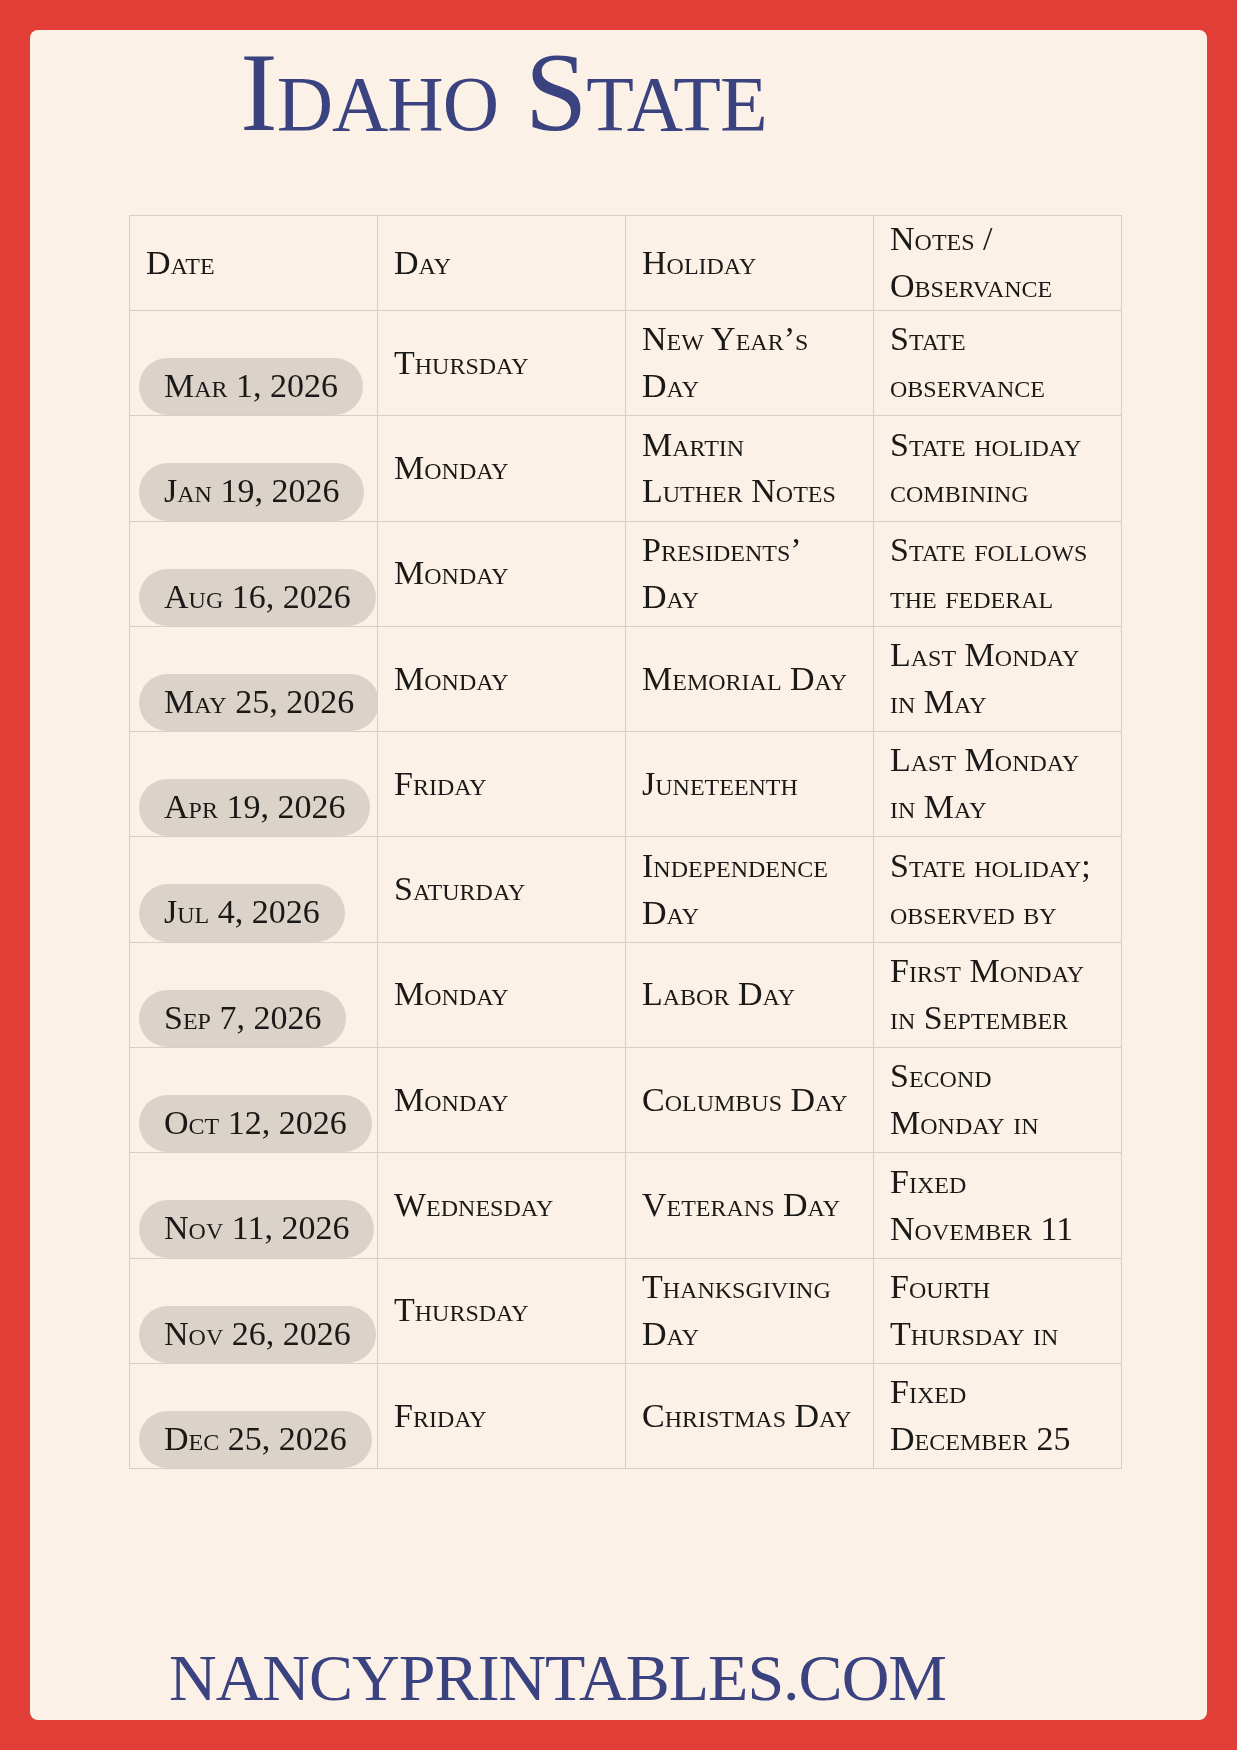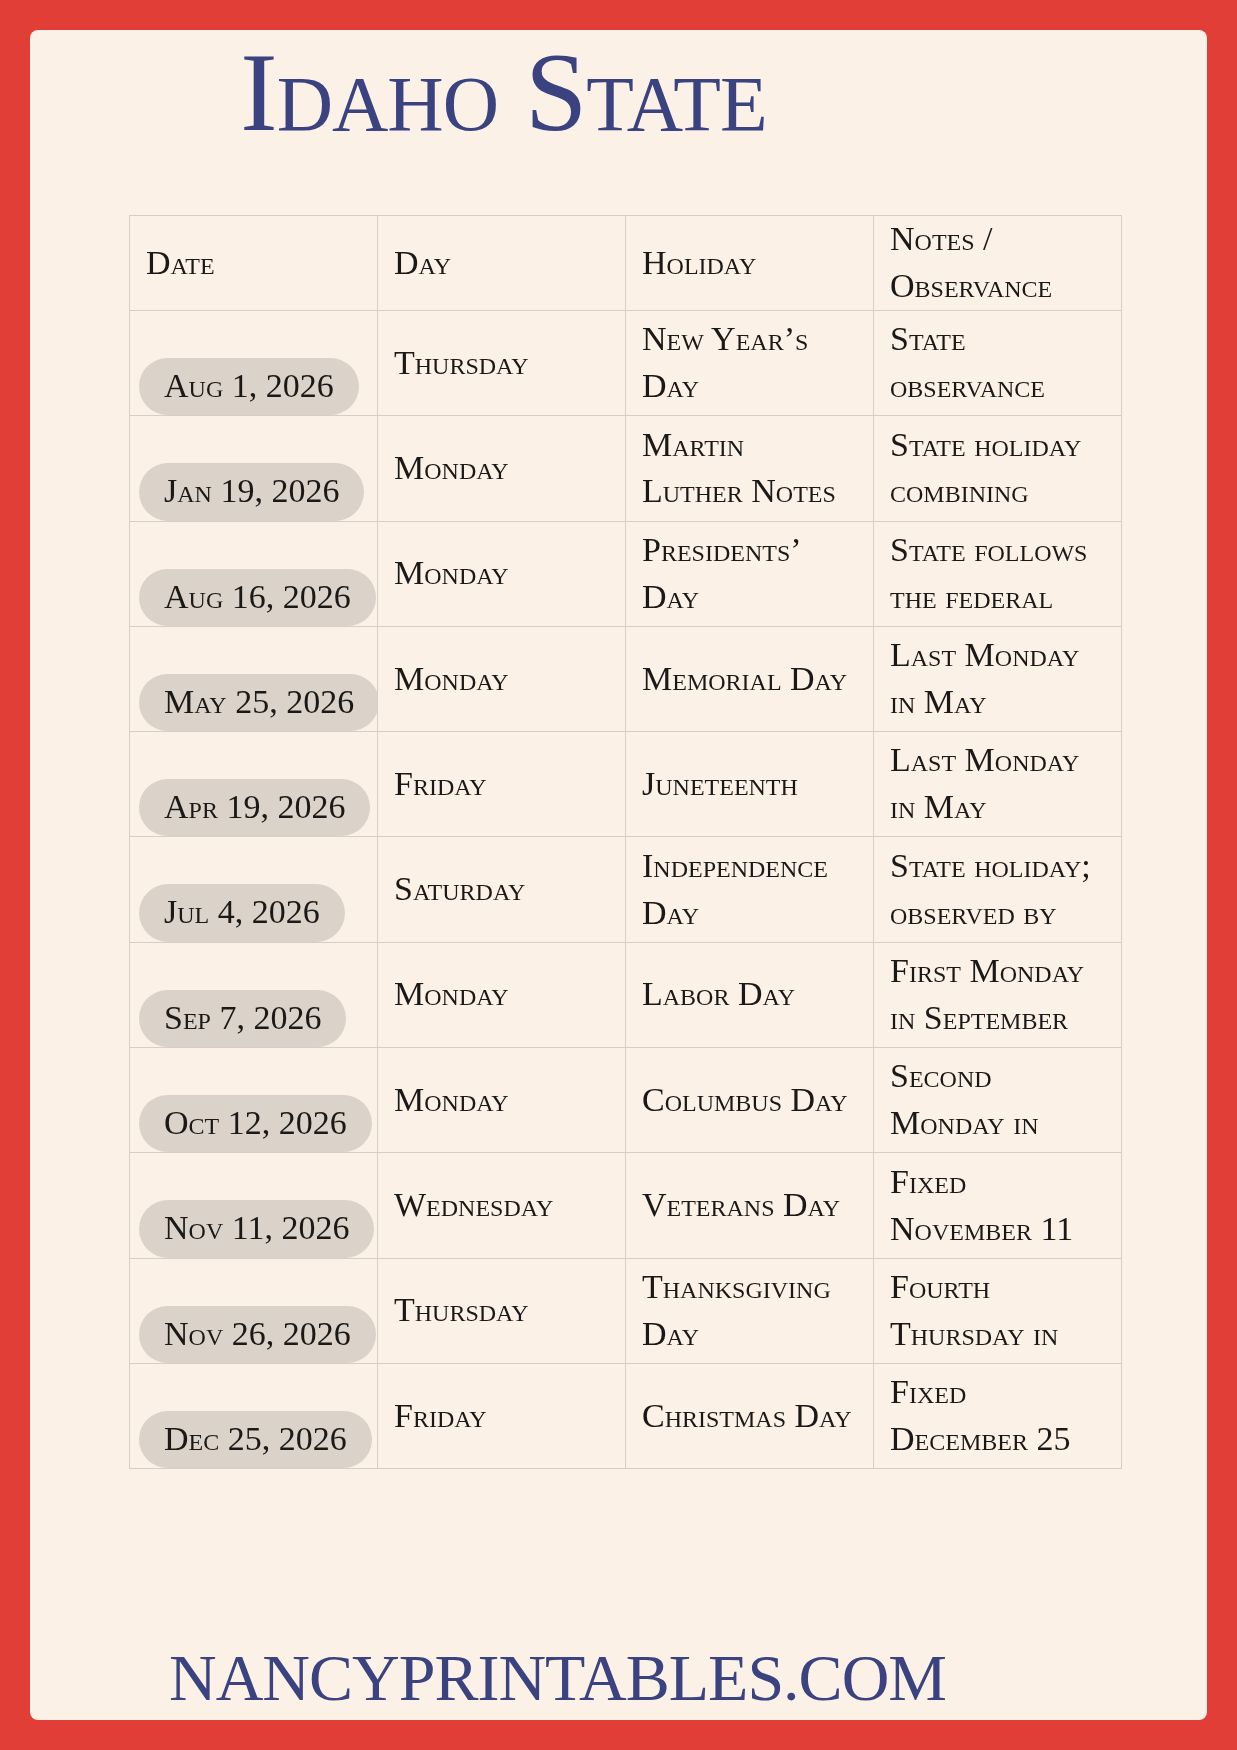--- a/index.html
+++ b/index.html
@@ -98,21 +98,21 @@
         <th>Date</th>
         <th>Day</th>
         <th>Holiday</th>
         <th>Notes /
 Observance</th>
       </tr>
     </thead>
     <tbody>
     <tr>
       <td class="c-date">
-        <span class="pill">Aug 1, 2026</span>
+        <span class="pill">Mar 1, 2026</span>
       </td>
       <td>Thursday</td>
       <td>New Year’s
 Day</td>
       <td>State
 observance</td>
     </tr>
 
     <tr>
       <td class="c-date">

